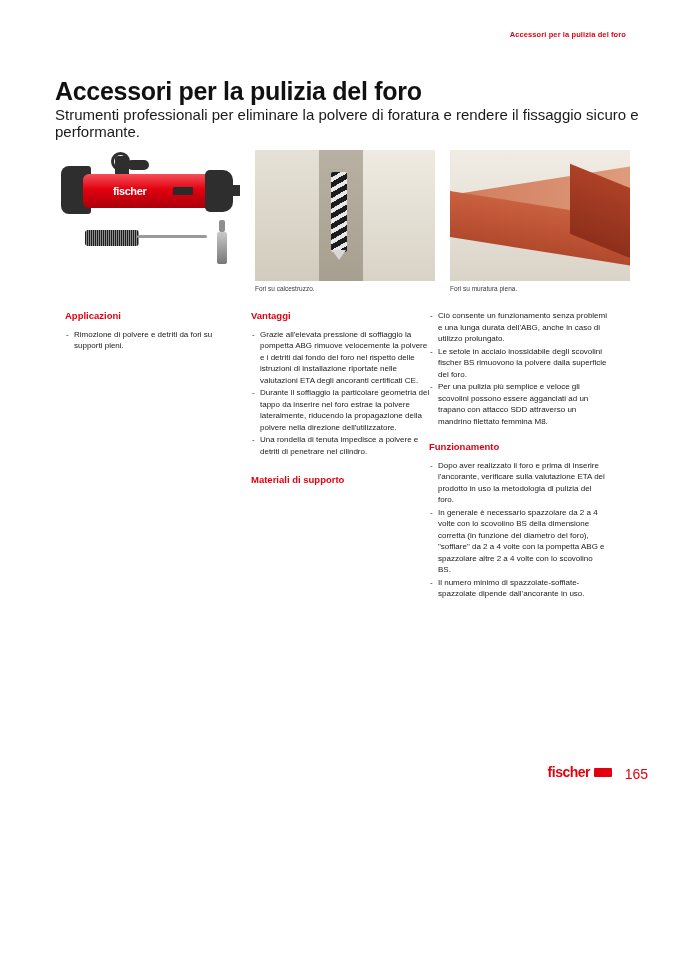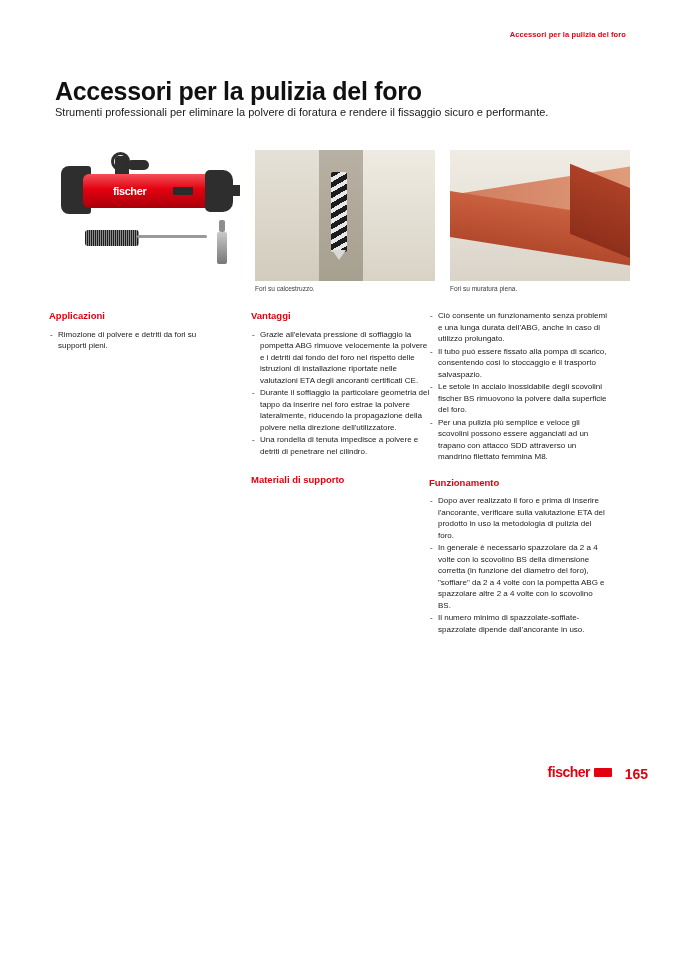--- a/index.html
+++ b/index.html
@@ -35,21 +35,21 @@
     left: 55px;
     font-size: 25px;
     font-weight: bold;
     color: #111111;
     letter-spacing: -0.3px;
   }
   .subtitle {
     position: absolute;
     top: 106px;
     left: 55px;
-    font-size: 11px;
+    font-size: 15px;
     color: #1a1a1a;
     letter-spacing: 0px;
   }
 
   
   .img-row {
     position: absolute;
     top: 150px;
     left: 55px;
     width: 575px;
@@ -272,21 +272,21 @@
     transform: skewY(22deg);
   }
 
   
   .col {
     position: absolute;
     top: 310px;
     font-size: 8px;
     line-height: 11.5px;
   }
-  .col1 { left: 49px; width: 170px; }
+  .col1 { left: 65px; width: 170px; }
   .col2 { left: 251px; width: 180px; }
   .col3 { left: 429px; width: 178px; }
 
   h3.section-title {
     margin: 0 0 7px 0;
     font-size: 9.5px;
     font-weight: bold;
     color: #e3000f;
   }
   ul.bullets {
@@ -327,21 +327,21 @@
     width: 18px;
     height: 9px;
     background: #e3000f;
     border-radius: 1px;
   }
   .page-number {
     position: absolute;
     bottom: 20px;
     right: 30px;
     font-size: 14px;
-    font-weight: bold;
+    font-weight: normal;
     color: #e3000f;
   }
 </style>
 </head>
 <body>
 
 <div class="page">
 
   <div class="header-tag">Accessori per la pulizia del foro</div>
 
@@ -401,21 +401,20 @@
       <li>Durante il soffiaggio la particolare geometria del tappo da inserire nel foro estrae la polvere lateralmente, riducendo la propagazione della polvere nella direzione dell'utilizzatore.</li>
       <li>Una rondella di tenuta impedisce a polvere e detriti di penetrare nel cilindro.</li>
     </ul>
     <div class="block-gap"></div>
     <h3 class="section-title">Materiali di supporto</h3>
   </div>
 
   <div class="col col3">
     <ul class="bullets">
       <li>Ciò consente un funzionamento senza problemi e una lunga durata dell'ABG, anche in caso di utilizzo prolungato.</li>
-      <li>Il tubo può essere fissato alla pompa di scarico, consentendo così lo stoccaggio e il trasporto salvaspazio.</li>
       <li>Le setole in acciaio inossidabile degli scovolini fischer BS rimuovono la polvere dalla superficie del foro.</li>
       <li>Per una pulizia più semplice e veloce gli scovolini possono essere agganciati ad un trapano con attacco SDD attraverso un mandrino filettato femmina M8.</li>
     </ul>
     <div class="block-gap-sm"></div>
     <h3 class="section-title">Funzionamento</h3>
     <ul class="bullets">
       <li>Dopo aver realizzato il foro e prima di inserire l'ancorante, verificare sulla valutazione ETA del prodotto in uso la metodologia di pulizia del foro.</li>
       <li>In generale è necessario spazzolare da 2 a 4 volte con lo scovolino BS della dimensione corretta (in funzione del diametro del foro), "soffiare" da 2 a 4 volte con la pompetta ABG e spazzolare altre 2 a 4 volte con lo scovolino BS.</li>
       <li>Il numero minimo di spazzolate-soffiate-spazzolate dipende dall'ancorante in uso.</li>
     </ul>

